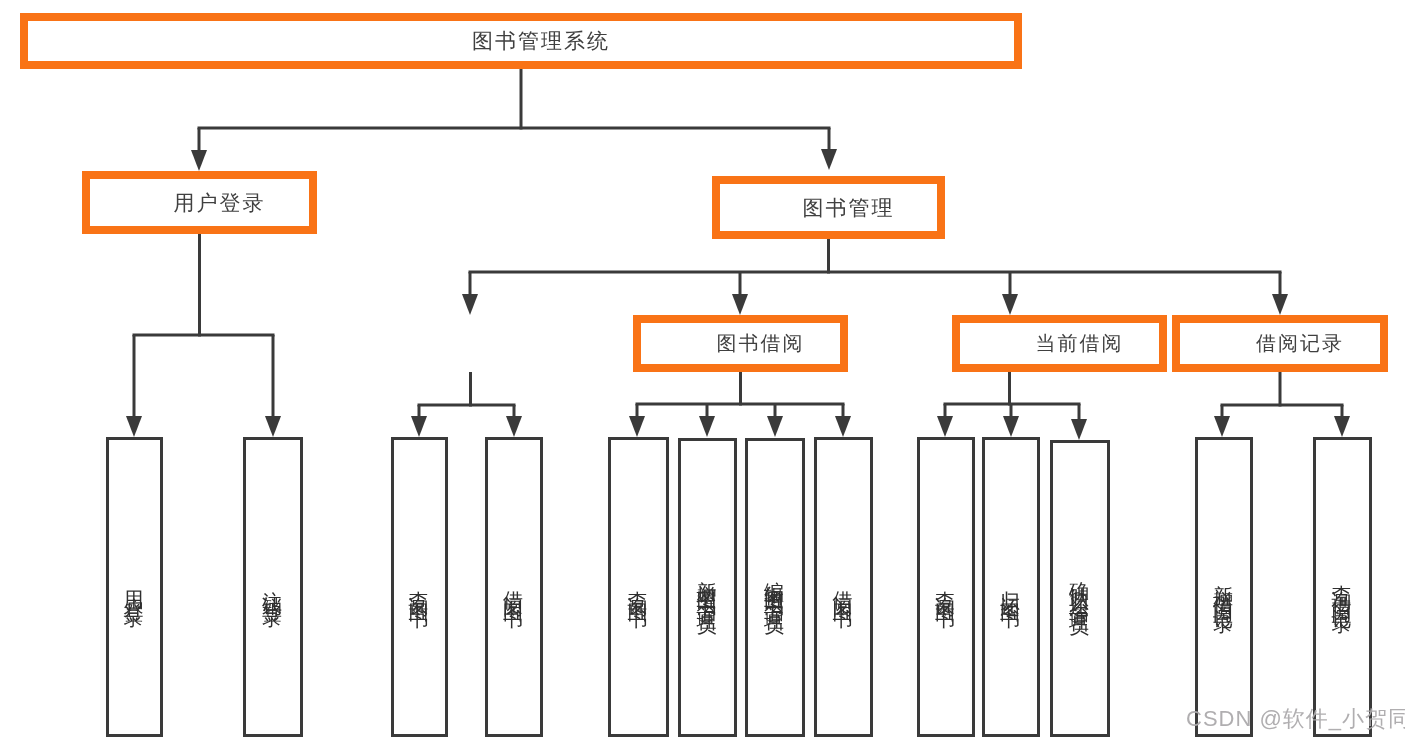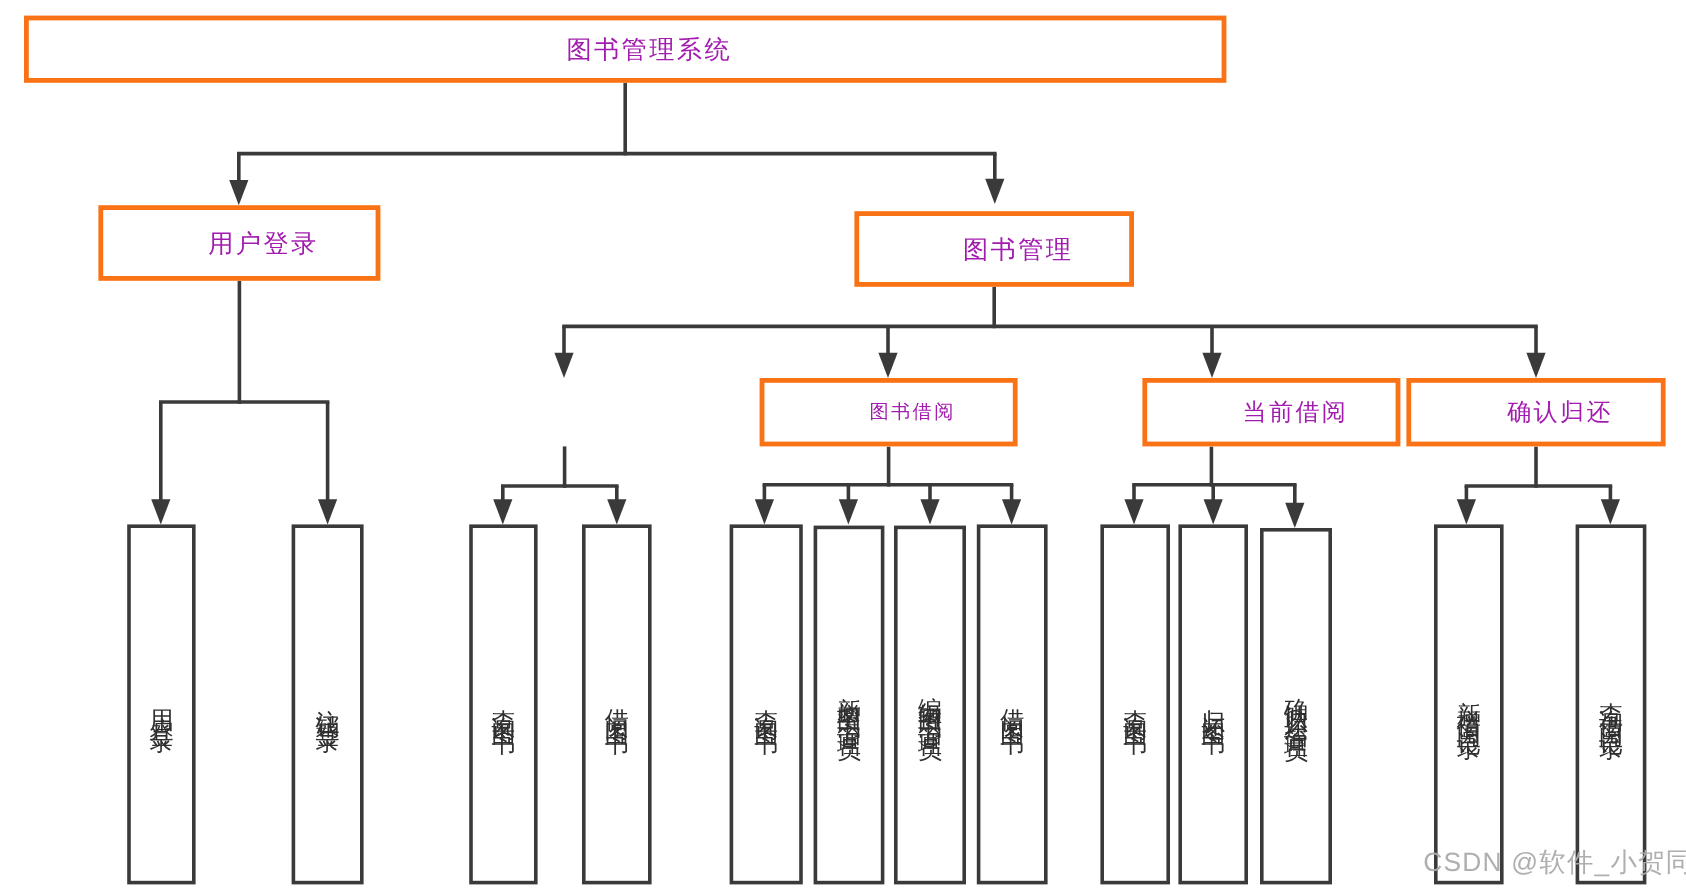--- a/index.html
+++ b/index.html
@@ -18,27 +18,27 @@
   #connectors {
     position: absolute;
     left: 0;
     top: 0;
     width: 1405px;
     height: 747px;
     pointer-events: none;
   }
   .hbox {
     position: absolute;
-    border: 4px solid #f97316;
+    border: 8px solid #f97316;
     background: #ffffff;
     display: flex;
     align-items: center;
     justify-content: center;
     font-size: 21px;
-    color: #a21caf;
+    color: #404040;
     letter-spacing: 2px;
     box-sizing: border-box;
     z-index: 2;
     padding-left: 40px;
   }
   .vbox {
     position: absolute;
     border: 3px solid #3a3a3a;
     background: #ffffff;
     display: flex;
@@ -147,23 +147,23 @@
         <polygon points="1334,416 1350,416 1342,437" stroke="none"></polygon>
       </g>
     </g>
   </svg>
 
   <div class="hbox" style="left:20px; top:13px; width:1002px; height:56px;">图书管理系统</div>
 
   <div class="hbox" style="left:82px; top:171px; width:235px; height:63px;">用户登录</div>
   <div class="hbox" style="left:712px; top:176px; width:233px; height:63px;">图书管理</div>
 
-  <div class="hbox" style="left:633px; top:315px; width:215px; height:57px; font-size:16px;">图书借阅</div>
+  <div class="hbox" style="left:633px; top:315px; width:215px; height:57px; font-size:20px;">图书借阅</div>
   <div class="hbox" style="left:952px; top:315px; width:215px; height:57px; font-size:20px;">当前借阅</div>
-  <div class="hbox" style="left:1172px; top:315px; width:216px; height:57px; font-size:20px;">确认归还</div>
+  <div class="hbox" style="left:1172px; top:315px; width:216px; height:57px; font-size:20px;">借阅记录</div>
 
   <div class="vbox" style="left:106px; top:437px; width:57px; height:300px;">用户登录</div>
   <div class="vbox" style="left:243px; top:437px; width:60px; height:300px;">注销登录</div>
 
   <div class="vbox" style="left:391px; top:437px; width:57px; height:300px;">查询图书</div>
   <div class="vbox" style="left:485px; top:437px; width:58px; height:300px;">借阅图书</div>
 
   <div class="vbox" style="left:608px; top:437px; width:61px; height:300px;">查询图书</div>
   <div class="vbox long" style="left:678px; top:438px; width:59px; height:299px;">新增图书（管理员）</div>
   <div class="vbox long" style="left:745px; top:438px; width:60px; height:299px;">编辑图书（管理员）</div>

